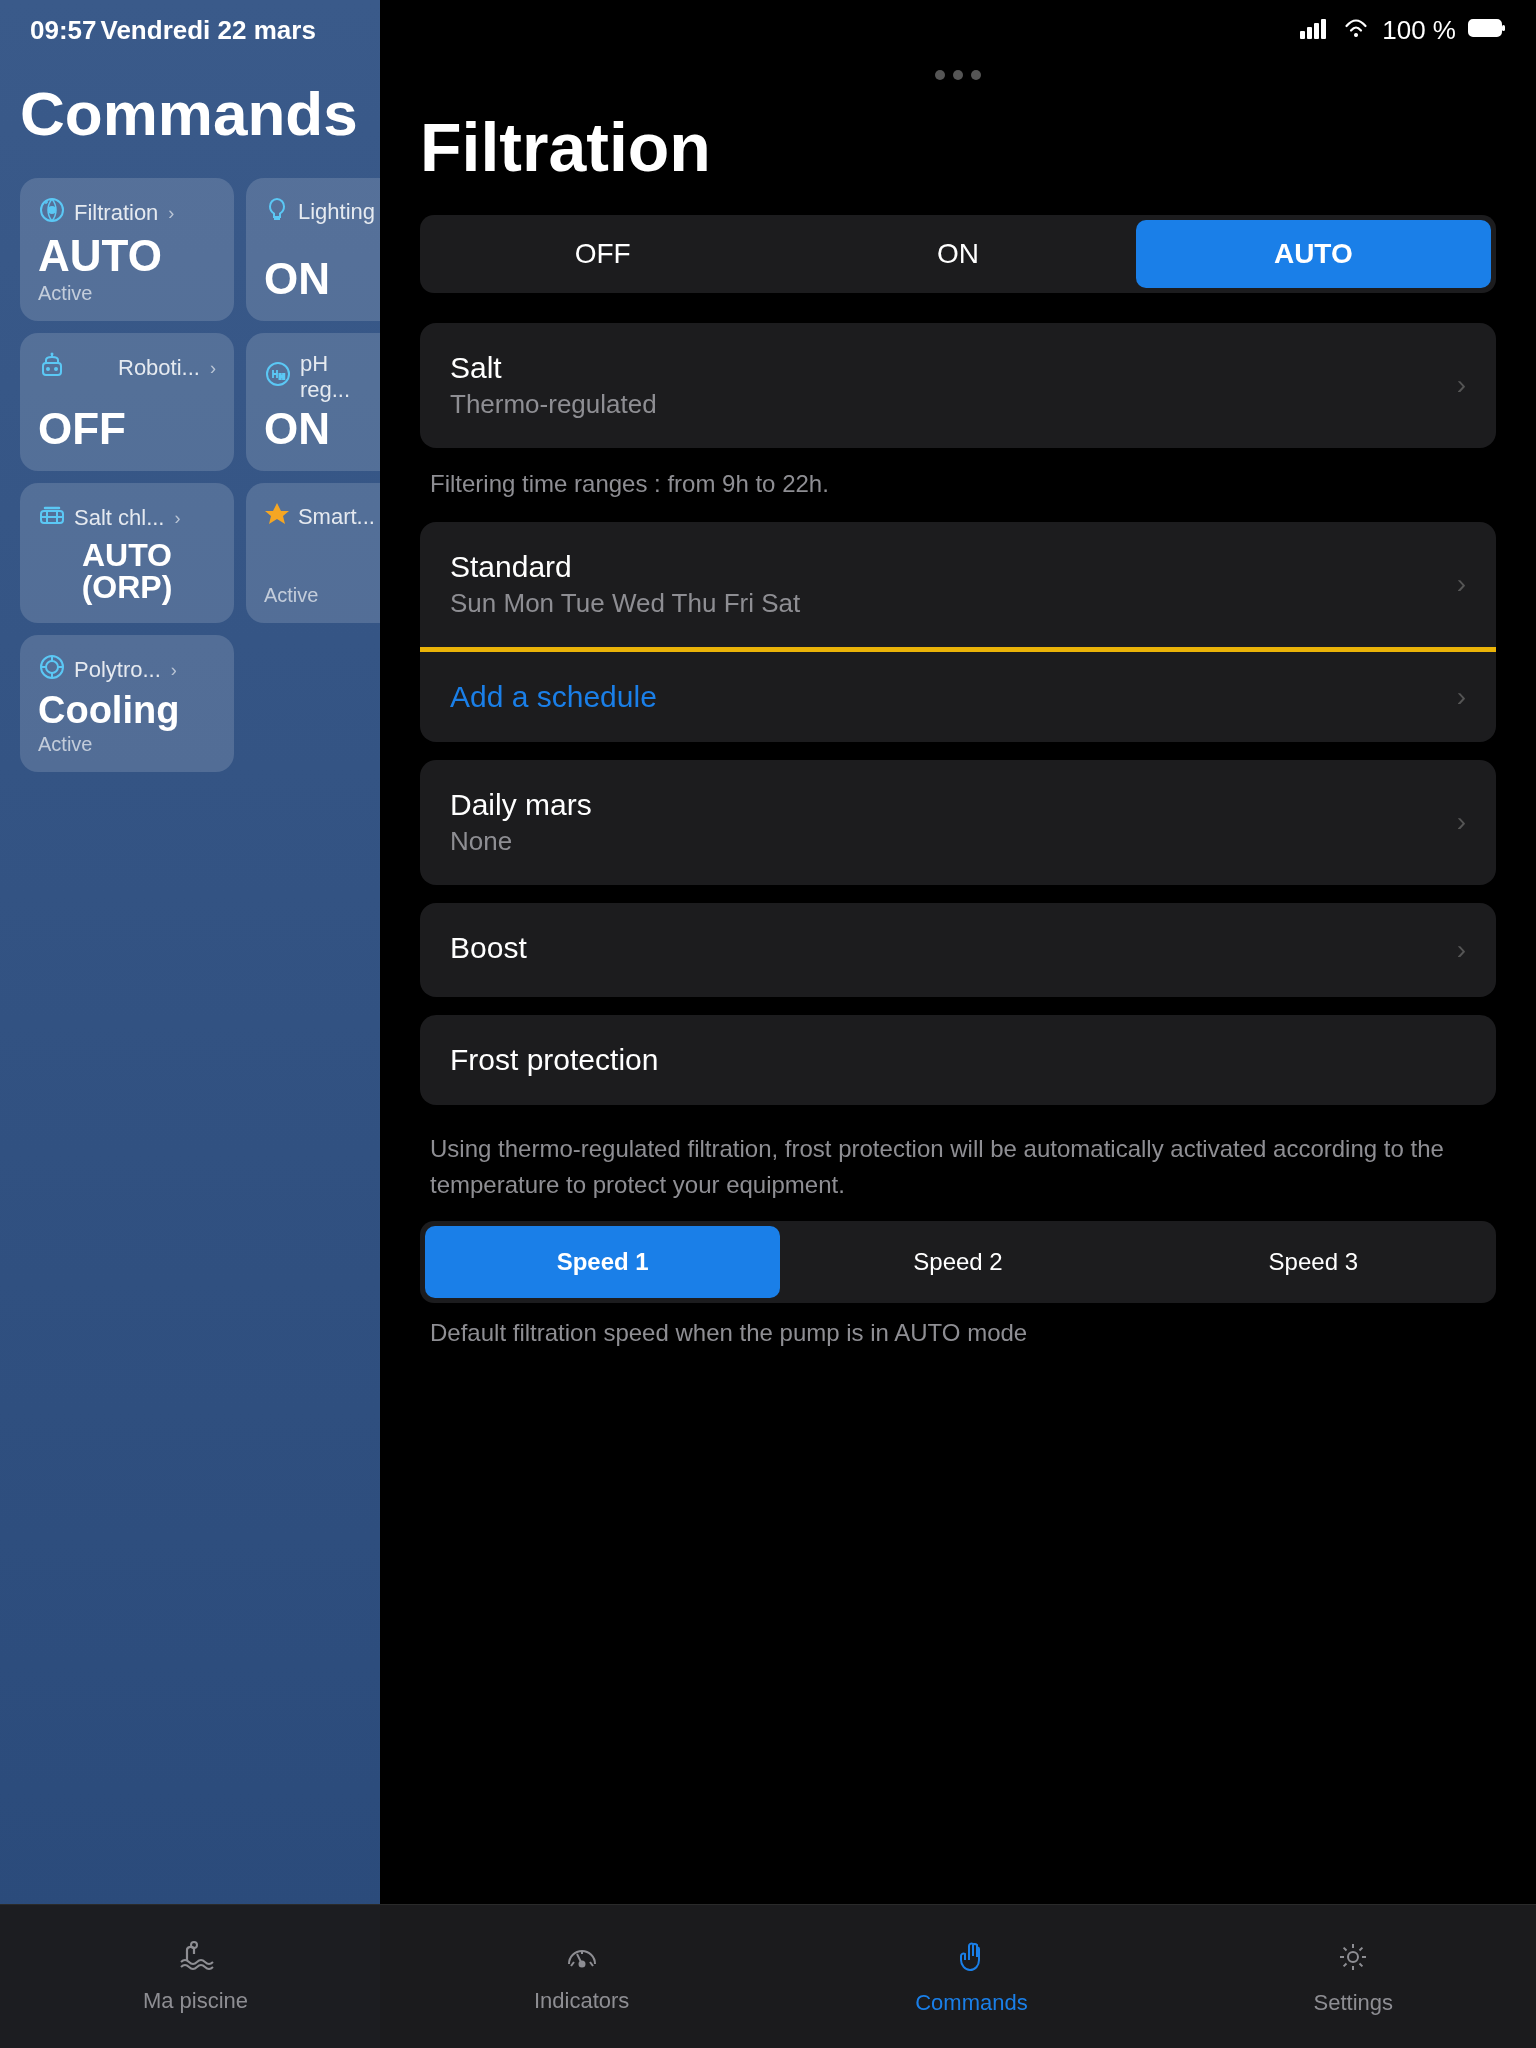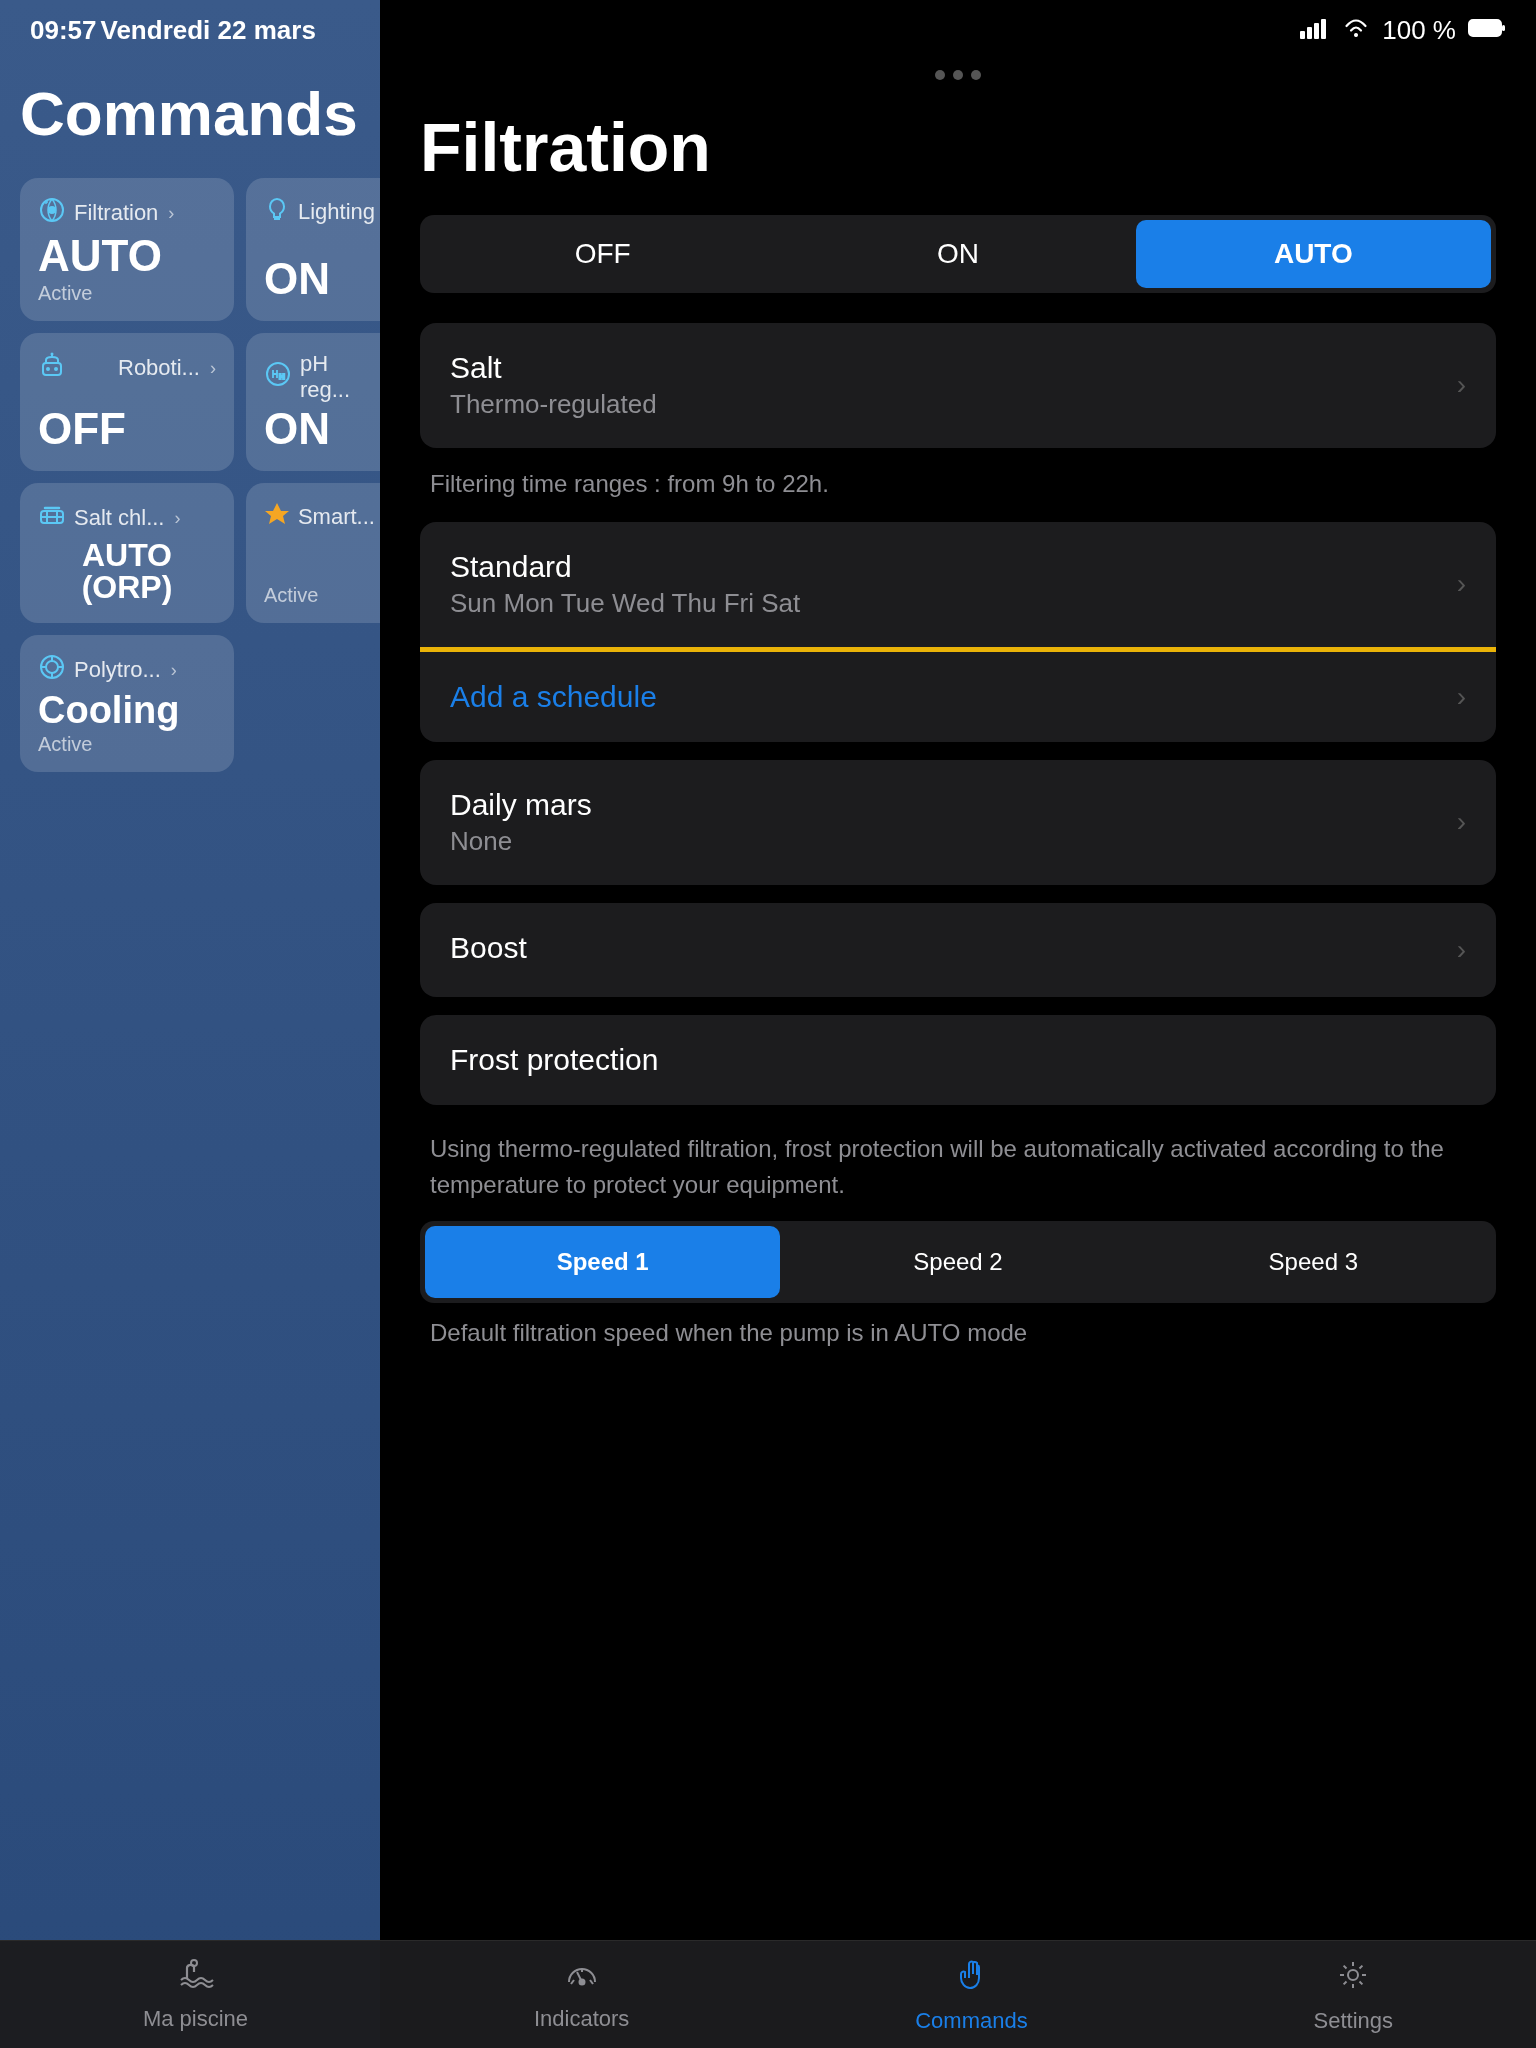--- a/index.html
+++ b/index.html
@@ -259,21 +259,21 @@
     .speed-note {
       color: #8e8e93;
       font-size: 24px;
       padding: 8px 10px 0 10px;
     }
 
     
     .tab-bar {
       position: absolute;
       bottom: 0; left: 0; right: 0;
-      height: 108px;
+      height: 144px;
       background: rgba(28,28,30,0.97);
       border-top: 1px solid #2a2a2a;
       display: flex;
       align-items: center;
       justify-content: space-around;
       z-index: 100;
     }
     .tab-item {
       display: flex;
       flex-direction: column;

